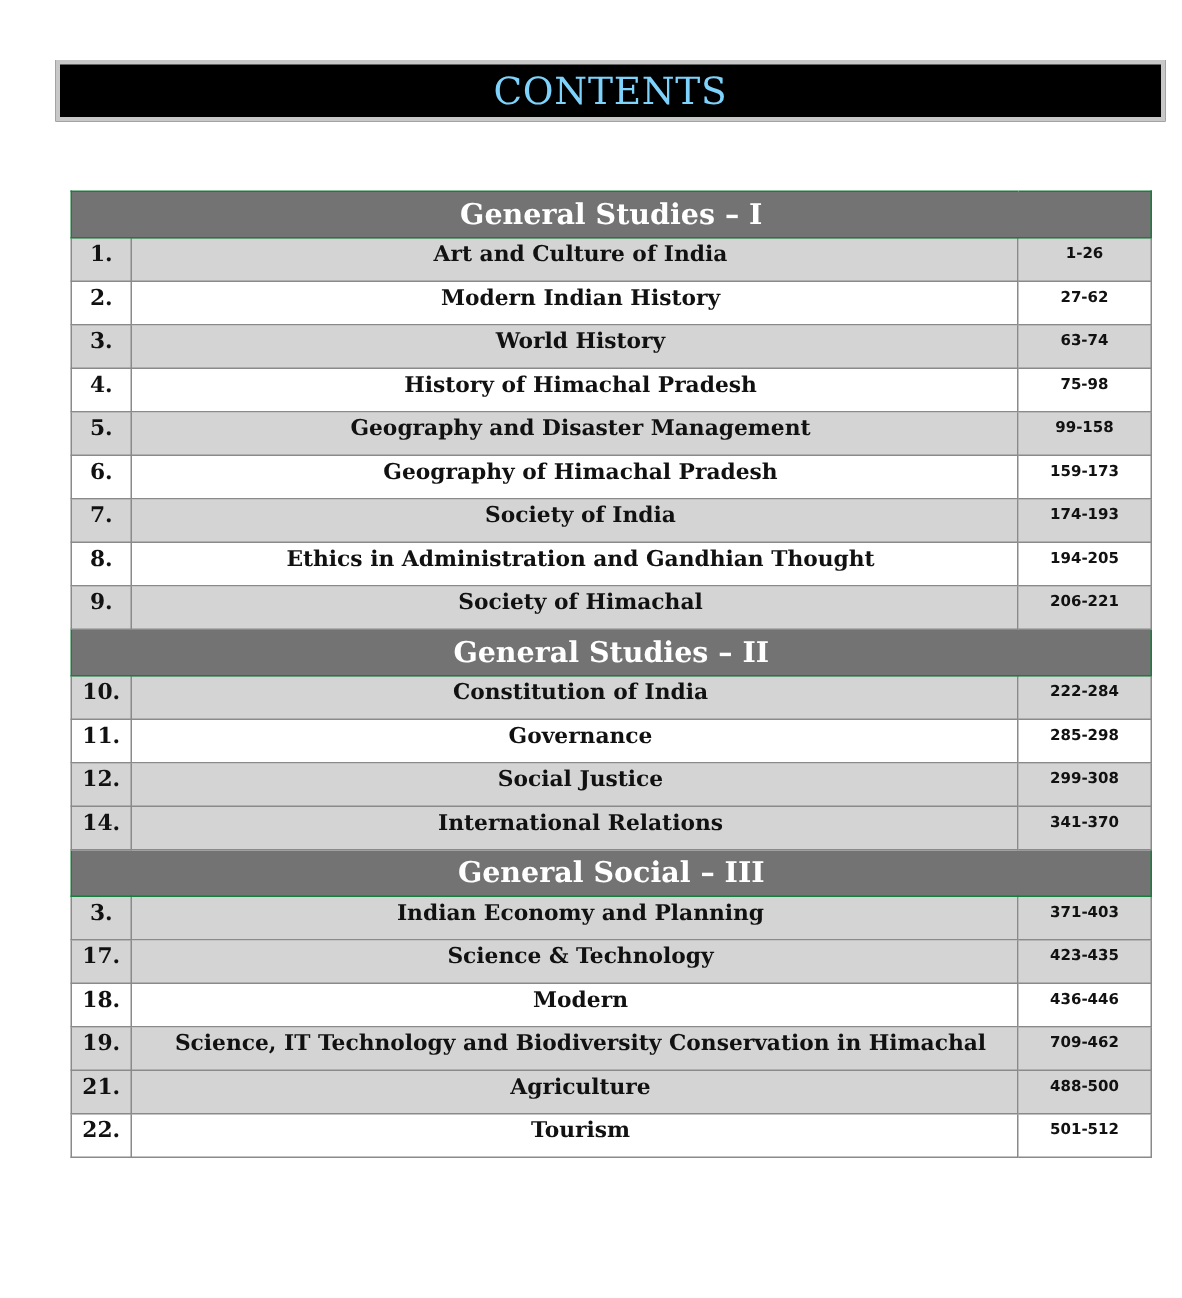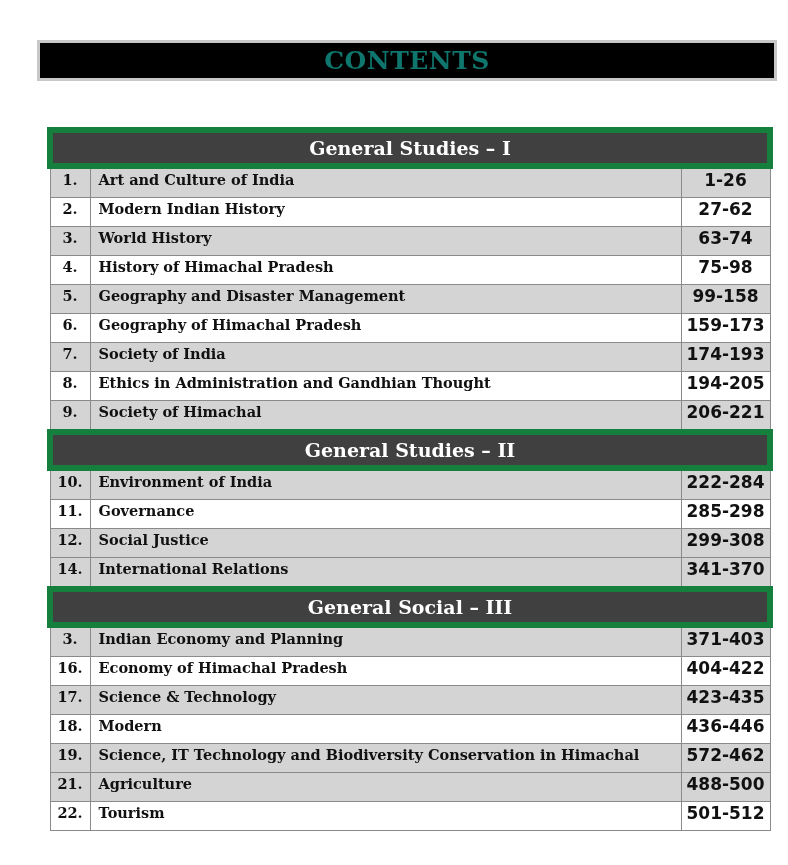--- a/index.html
+++ b/index.html
@@ -1,43 +1,43 @@
 <!DOCTYPE html>
 <html><head>
 <meta charset="utf-8">
 <style>
   html, body { margin: 0; padding: 0; background: #ffffff; }
   body { width: 788px; height: 865px; position: relative; overflow: hidden; font-family: "DejaVu Serif", serif; }
   .title-bar {
     position: absolute; left: 37px; top: 40px; width: 740px; height: 41px;
     box-sizing: border-box; background: #000; border: 3px solid #c8c8c8;
-    color: #0f766e; text-align: center; font-weight: bold; font-size: 25px;
+    color: #7dd3fc; text-align: center; font-weight: normal; font-size: 25px;
     line-height: 35px; letter-spacing: 0.5px;
   }
   table.toc {
     position: absolute; left: 47px; top: 127px; width: 720px;
     border-collapse: collapse; table-layout: fixed;
   }
   table.toc col.c-num { width: 40px; }
   table.toc col.c-title { width: 591px; }
   table.toc col.c-page { width: 89px; }
   tr.section-row td {
-    background: #404040; color: #fff; text-align: center; font-weight: bold;
+    background: #737373; color: #fff; text-align: center; font-weight: bold;
     font-size: 19px; height: 30px; padding: 0; line-height: 30px;
-    border: 6px solid #15803d;
+    border: 1px solid #15803d;
   }
   tr.item-row td {
     height: 28px; padding: 0; border: 1px solid #8a8a8a; vertical-align: top;
     font-weight: bold; color: #111;
   }
   tr.item-row.shaded td { background: #d4d4d4; }
   tr.item-row.plain td { background: #ffffff; }
   td.num { text-align: center; font-size: 14.5px; line-height: 22px; padding-top: 1px; }
-  td.title { padding-left: 8px !important; font-size: 14.5px; line-height: 22px; white-space: nowrap; overflow: hidden; }
-  td.page { text-align: center; font-family: "DejaVu Sans", sans-serif; font-size: 17px; line-height: 22px; }
+  td.title { padding-left: 8px !important; font-size: 14.5px; line-height: 22px; white-space: nowrap; overflow: hidden; text-align: center; }
+  td.page { text-align: center; font-family: "DejaVu Sans", sans-serif; font-size: 10px; line-height: 22px; }
 </style>
 </head>
 <body>
 
 <div class="title-bar">CONTENTS</div>
 
 <table class="toc">
   <colgroup>
       <col class="c-num">
       <col class="c-title">
@@ -92,21 +92,21 @@
         <td class="num">9.</td>
         <td class="title">Society of Himachal</td>
         <td class="page">206-221</td>
       </tr>
 
     <tr class="section-row">
         <td colspan="3">General Studies – II</td>
       </tr>
     <tr class="item-row shaded">
         <td class="num">10.</td>
-        <td class="title">Environment of India</td>
+        <td class="title">Constitution of India</td>
         <td class="page">222-284</td>
       </tr>
     <tr class="item-row plain">
         <td class="num">11.</td>
         <td class="title">Governance</td>
         <td class="page">285-298</td>
       </tr>
     <tr class="item-row shaded">
         <td class="num">12.</td>
         <td class="title">Social Justice</td>
@@ -119,39 +119,34 @@
       </tr>
 
     <tr class="section-row">
         <td colspan="3">General Social – III</td>
       </tr>
     <tr class="item-row shaded">
         <td class="num">3.</td>
         <td class="title">Indian Economy and Planning</td>
         <td class="page">371-403</td>
       </tr>
-    <tr class="item-row plain">
-        <td class="num">16.</td>
-        <td class="title">Economy of Himachal Pradesh</td>
-        <td class="page">404-422</td>
-      </tr>
     <tr class="item-row shaded">
         <td class="num">17.</td>
         <td class="title">Science &amp; Technology</td>
         <td class="page">423-435</td>
       </tr>
     <tr class="item-row plain">
         <td class="num">18.</td>
         <td class="title">Modern</td>
         <td class="page">436-446</td>
       </tr>
     <tr class="item-row shaded">
         <td class="num">19.</td>
         <td class="title">Science, IT Technology and Biodiversity Conservation in Himachal</td>
-        <td class="page">572-462</td>
+        <td class="page">709-462</td>
       </tr>
     <tr class="item-row shaded">
         <td class="num">21.</td>
         <td class="title">Agriculture</td>
         <td class="page">488-500</td>
       </tr>
     <tr class="item-row plain">
         <td class="num">22.</td>
         <td class="title">Tourism</td>
         <td class="page">501-512</td>

